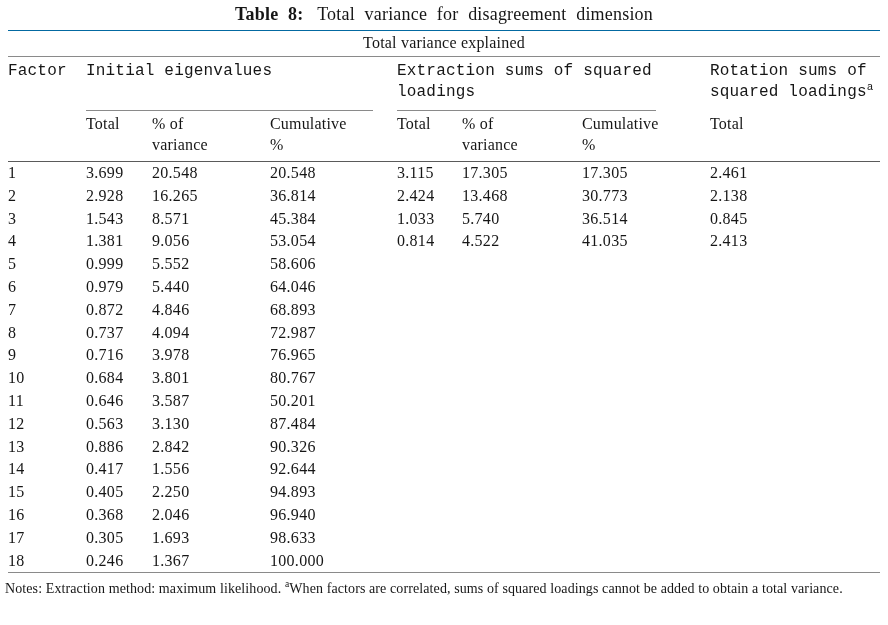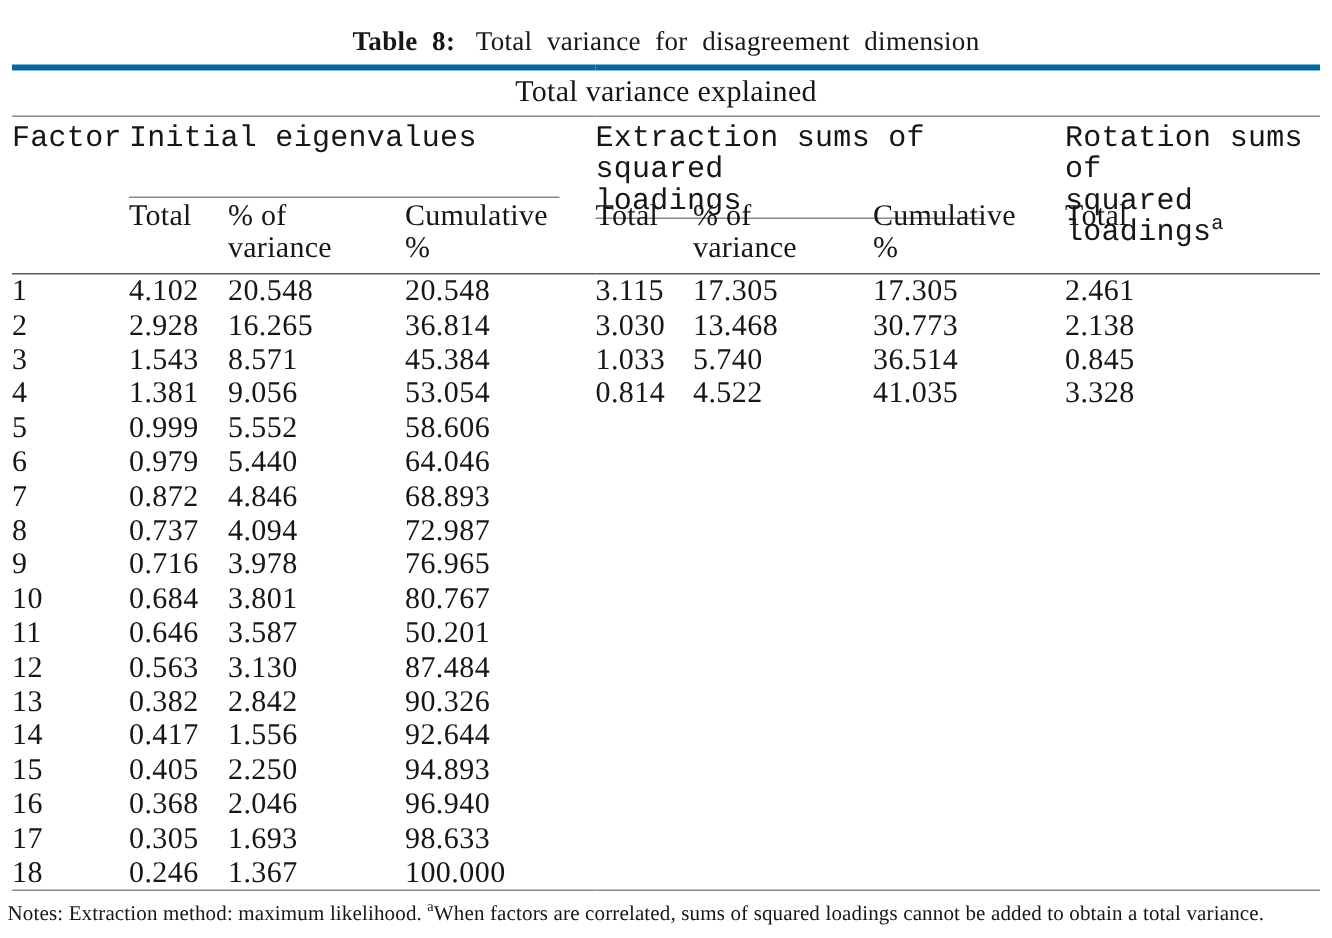--- a/index.html
+++ b/index.html
@@ -7,36 +7,36 @@
     width: 888px; height: 625px;
     background: #ffffff;
     color: #161616;
     font-family: "Liberation Serif", "DejaVu Serif", serif;
     overflow: hidden;
   }
   .page { width: 888px; height: 625px; position: relative; }
 
   .title {
     text-align: center;
-    padding-top: 17px;
+    padding-top: 4px;
     font-size: 18px;
     word-spacing: 5px;
     letter-spacing: 0.2px;
   }
   .title-label { font-weight: bold; }
   .title-text { margin-left: 4px; }
 
   table.variance {
     table-layout: fixed;
     border-collapse: collapse;
     width: 872px;
     margin: 5px auto 0 auto;
-    border-top: 4px solid #0369a1;
+    border-top: 1px solid #0369a1;
     border-bottom: 1px solid #8a8a8a;
-    font-size: 20px;
+    font-size: 16px;
   }
   col.c-factor { width: 78px; }
   col.c-itotal { width: 66px; }
   col.c-ivar   { width: 118px; }
   col.c-icum   { width: 127px; }
   col.c-etotal { width: 65px; }
   col.c-evar   { width: 120px; }
   col.c-ecum   { width: 128px; }
   col.c-rtotal { width: 170px; }
 
@@ -160,34 +160,34 @@
         <th>% of
 variance</th>
         <th>Cumulative
 %</th>
         <th>Total</th>
       </tr>
     </thead>
     <tbody>
         <tr>
           <td>1</td>
-          <td>4.102</td>
+          <td>3.699</td>
           <td>20.548</td>
           <td>20.548</td>
           <td>3.115</td>
           <td>17.305</td>
           <td>17.305</td>
           <td>2.461</td>
         </tr>
         <tr>
           <td>2</td>
           <td>2.928</td>
           <td>16.265</td>
           <td>36.814</td>
-          <td>3.030</td>
+          <td>2.424</td>
           <td>13.468</td>
           <td>30.773</td>
           <td>2.138</td>
         </tr>
         <tr>
           <td>3</td>
           <td>1.543</td>
           <td>8.571</td>
           <td>45.384</td>
           <td>1.033</td>
@@ -196,21 +196,21 @@
           <td>0.845</td>
         </tr>
         <tr>
           <td>4</td>
           <td>1.381</td>
           <td>9.056</td>
           <td>53.054</td>
           <td>0.814</td>
           <td>4.522</td>
           <td>41.035</td>
-          <td>3.328</td>
+          <td>2.413</td>
         </tr>
         <tr>
           <td>5</td>
           <td>0.999</td>
           <td>5.552</td>
           <td>58.606</td>
           <td></td>
           <td></td>
           <td></td>
           <td></td>
@@ -280,21 +280,21 @@
           <td>0.563</td>
           <td>3.130</td>
           <td>87.484</td>
           <td></td>
           <td></td>
           <td></td>
           <td></td>
         </tr>
         <tr>
           <td>13</td>
-          <td>0.382</td>
+          <td>0.886</td>
           <td>2.842</td>
           <td>90.326</td>
           <td></td>
           <td></td>
           <td></td>
           <td></td>
         </tr>
         <tr>
           <td>14</td>
           <td>0.417</td>

